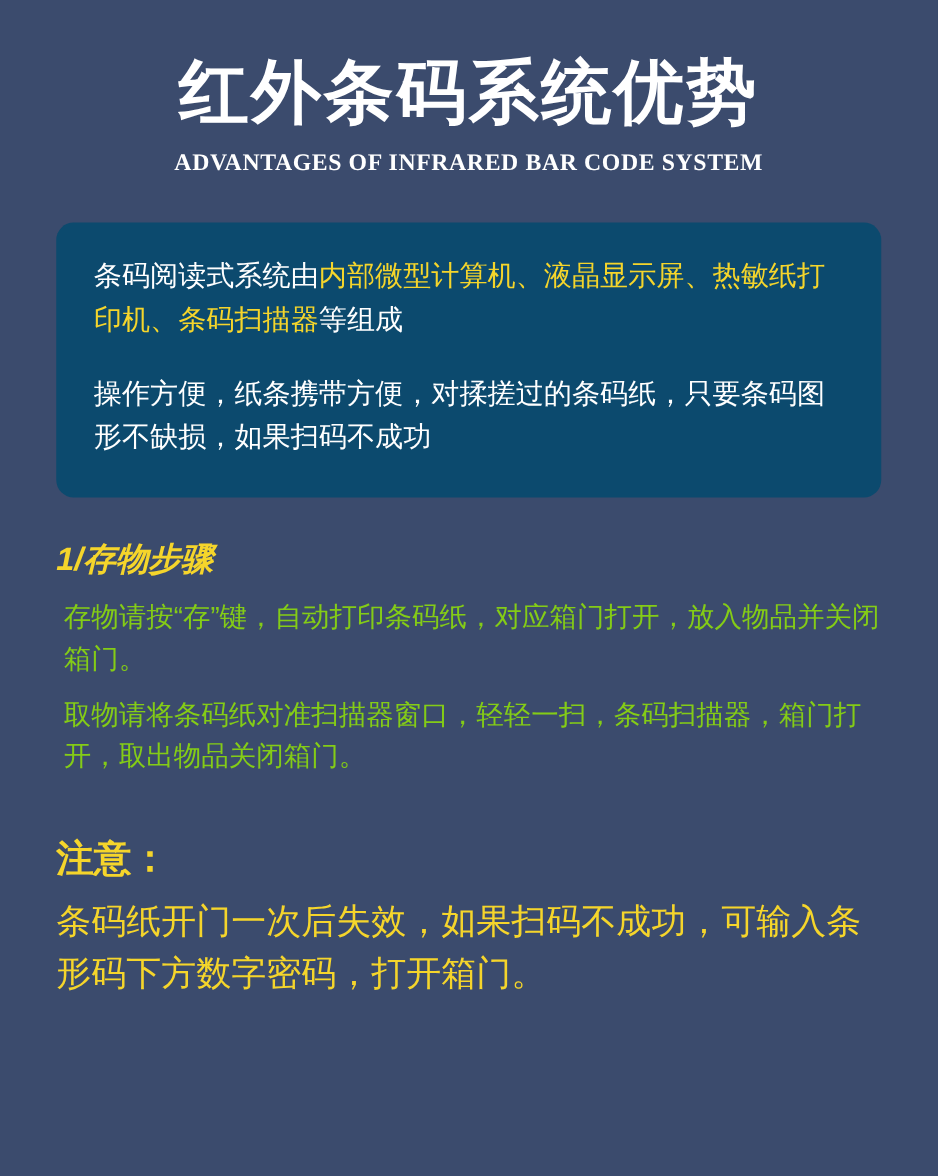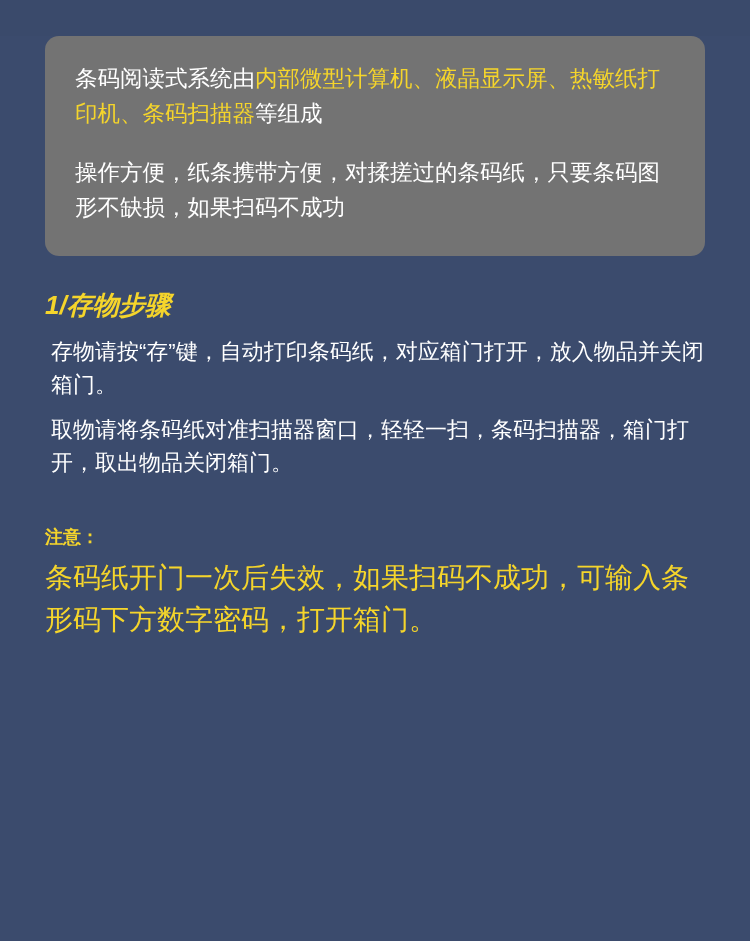--- a/index.html
+++ b/index.html
@@ -36,21 +36,21 @@
   .sub-title {
     font-family: "Liberation Serif", serif;
     font-size: 19px;
     font-weight: bold;
     color: #ffffff;
     letter-spacing: 0.5px;
     margin-top: 14px;
   }
   .info-card {
     margin: 36px 45px 0 45px;
-    background: #737373;
+    background: #0c4a6e;
     border-radius: 14px;
     padding: 26px 30px 30px 30px;
     box-sizing: border-box;
   }
   .card-p {
     font-size: 22.5px;
     line-height: 1.55;
     color: #ffffff;
     margin: 0;
   }
@@ -64,47 +64,51 @@
     margin: 0 45px;
   }
   .sec-head {
     color: #f5d52b;
     font-size: 26px;
     font-weight: bold;
     font-style: italic;
     margin-top: 32px;
   }
   .sec-body {
-    color: #ffffff;
+    color: #84cc16;
     font-size: 22px;
     line-height: 1.5;
     margin-top: 12px;
     padding-left: 6px;
   }
   .note-head {
     color: #f5d52b;
-    font-size: 18px;
+    font-size: 30px;
     font-weight: bold;
     margin-top: 46px;
   }
   .note-body {
     color: #f5d52b;
     font-size: 28px;
     line-height: 1.5;
     margin-top: 8px;
   }
   .footer-space {
     height: 60px;
   }
 </style>
 </head>
 <body>
 
 <div class="page">
 
+  <div class="header">
+    <h1 class="main-title">红外条码系统优势</h1>
+    <div class="sub-title">ADVANTAGES OF INFRARED BAR CODE SYSTEM</div>
+  </div>
 
   <div class="info-card">
     <p class="card-p"><span>条码阅读式系统由</span><span class="hl">内部微型计算机、液晶显示屏、热敏纸打印机、条码扫描器</span><span>等组成</span></p>
     <p class="card-p second">操作方便，纸条携带方便，对揉搓过的条码纸，只要条码图形不缺损，如果扫码不成功</p>
   </div>
 
   <div class="section">
     <div class="sec-head">1/存物步骤</div>
     <div class="sec-body">存物请按“存”键，自动打印条码纸，对应箱门打开，放入物品并关闭箱门。</div>
   </div>

